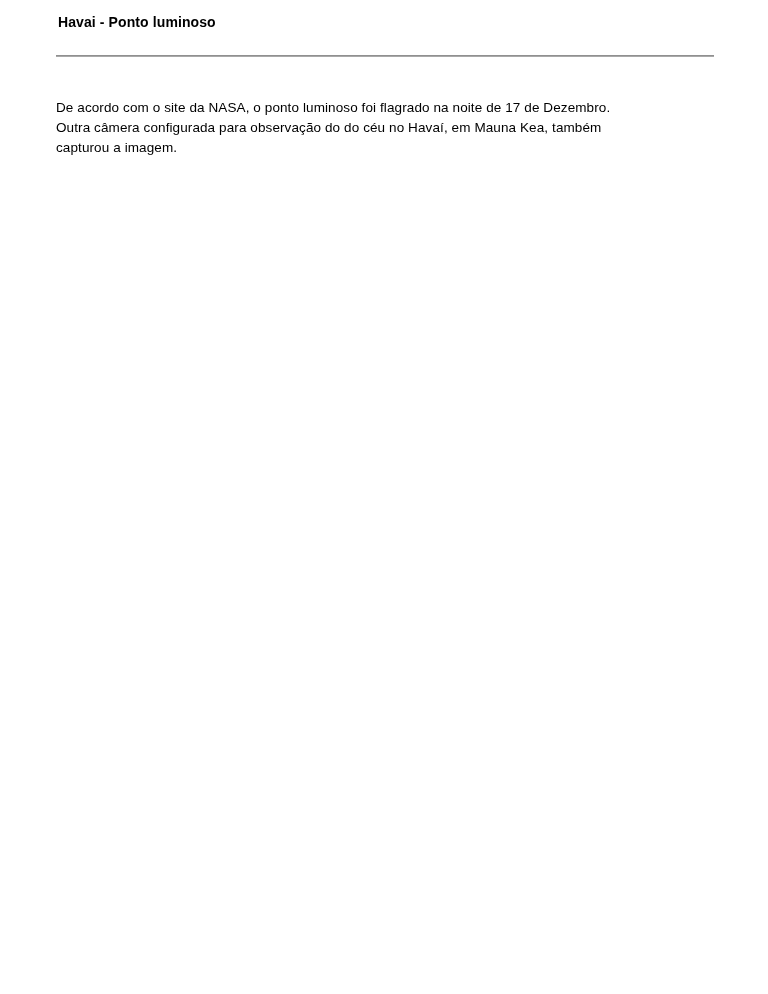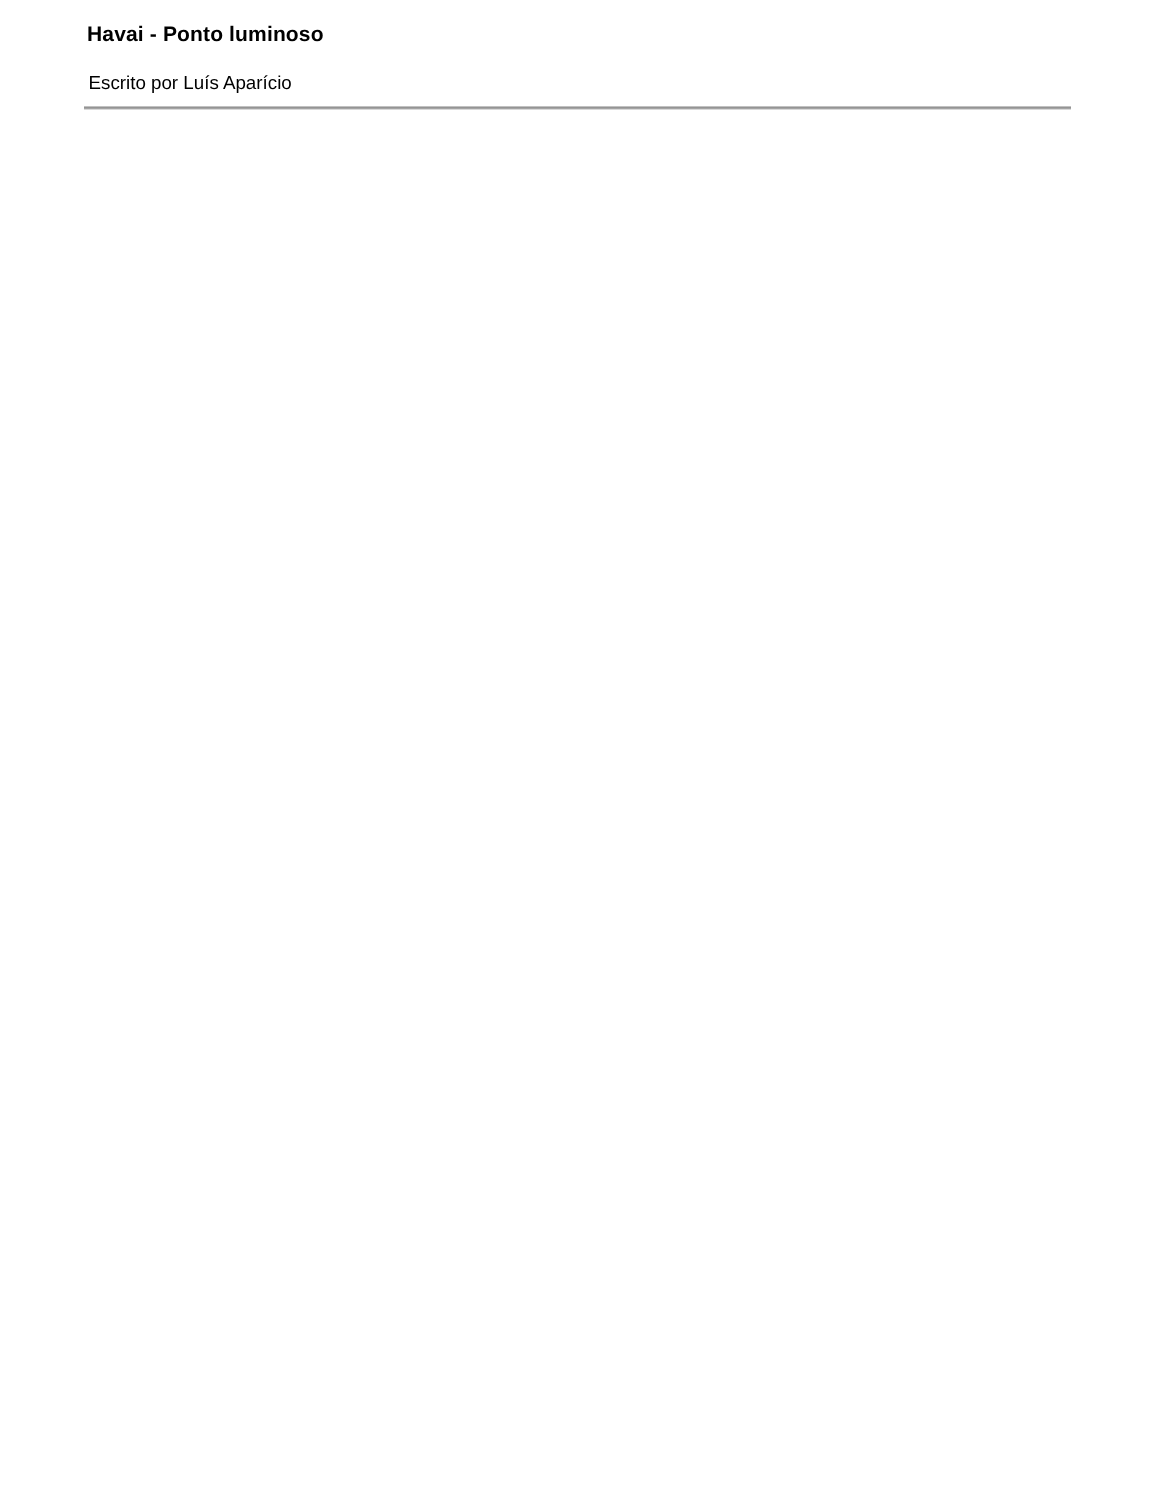--- a/index.html
+++ b/index.html
@@ -70,26 +70,28 @@
 </style>
 </head>
 <body>
 
 <div class="page">
   <div class="content">
 
     <div class="article-header">
       <h1 class="article-title">Havai - Ponto luminoso</h1>
       <div class="byline-block">
-        <div class="byline">Escrito por Luís Aparício</div>
       </div>
       <div class="rule"></div>
     </div>
 
     <div class="article-body">
+      <p>De acordo com o site da NASA, o ponto luminoso foi flagrado na noite de 17 de Dezembro.
+Outra câmera configurada para observação do do céu no Havaí, em Mauna Kea, também
+capturou a imagem.</p>
     </div>
 
   </div>
 
   <div class="footer">
     <div class="rule"></div>
     <div class="page-number">1 / 1</div>
   </div>
 </div>
 

